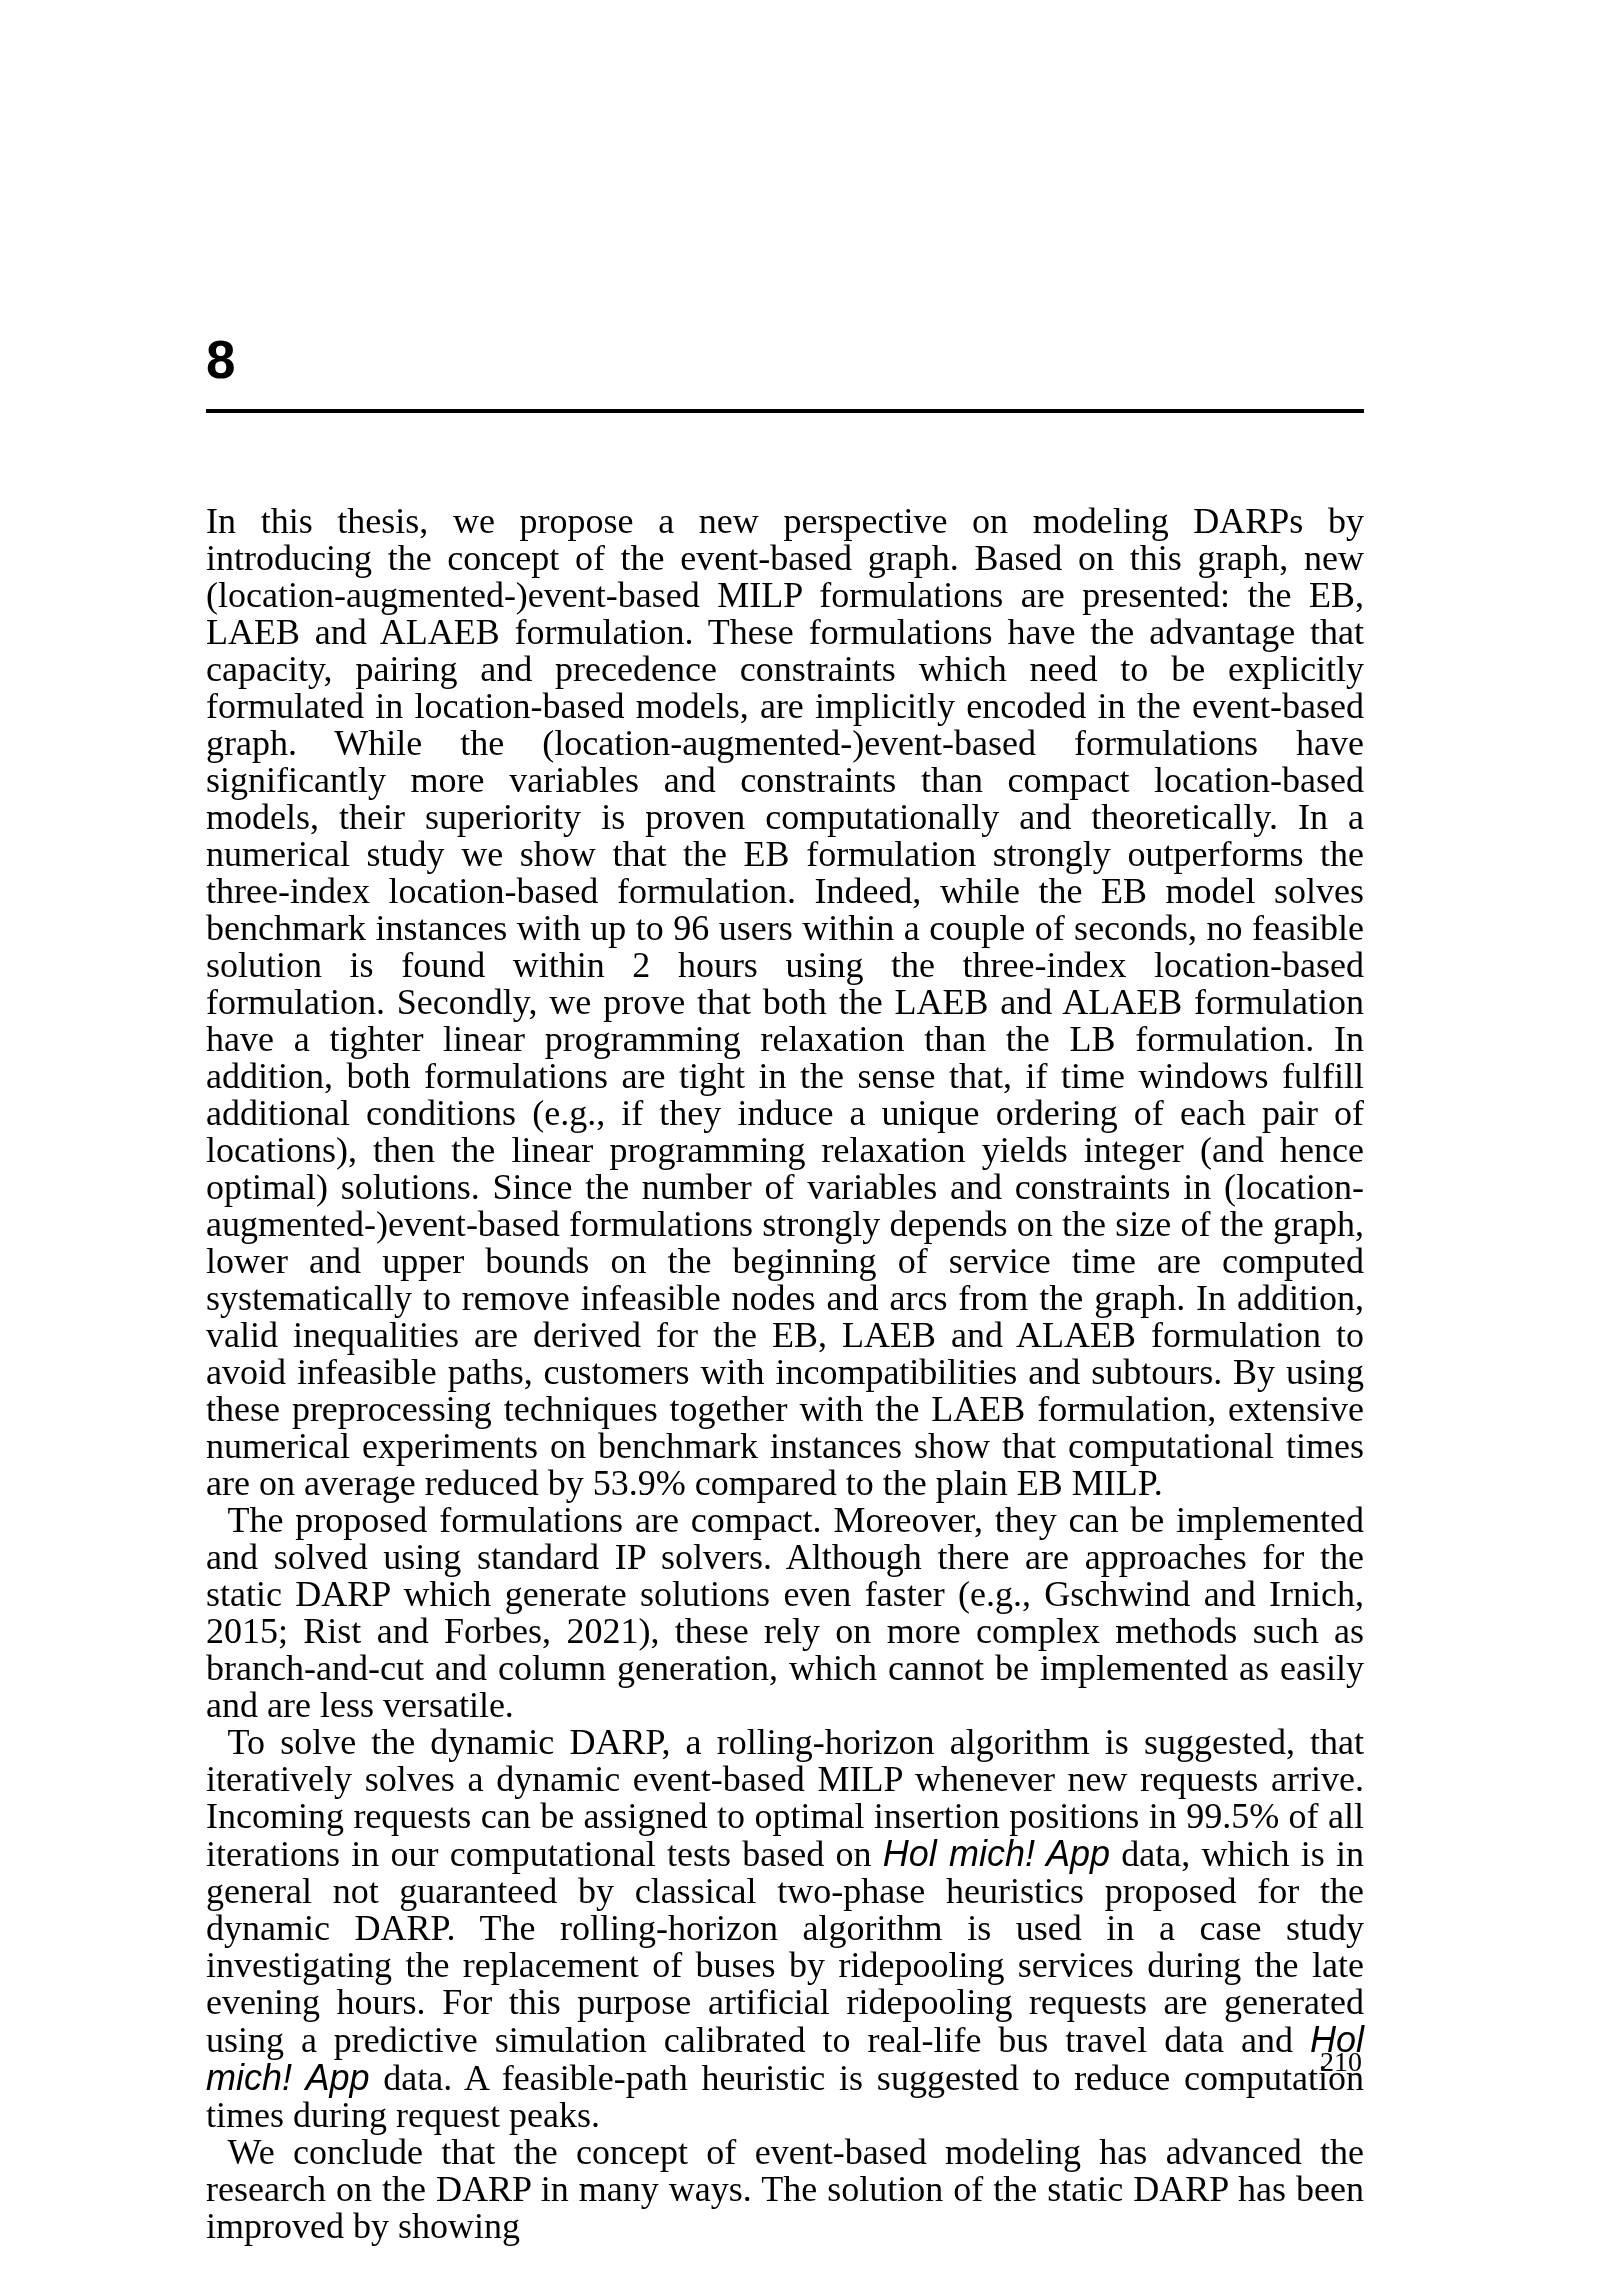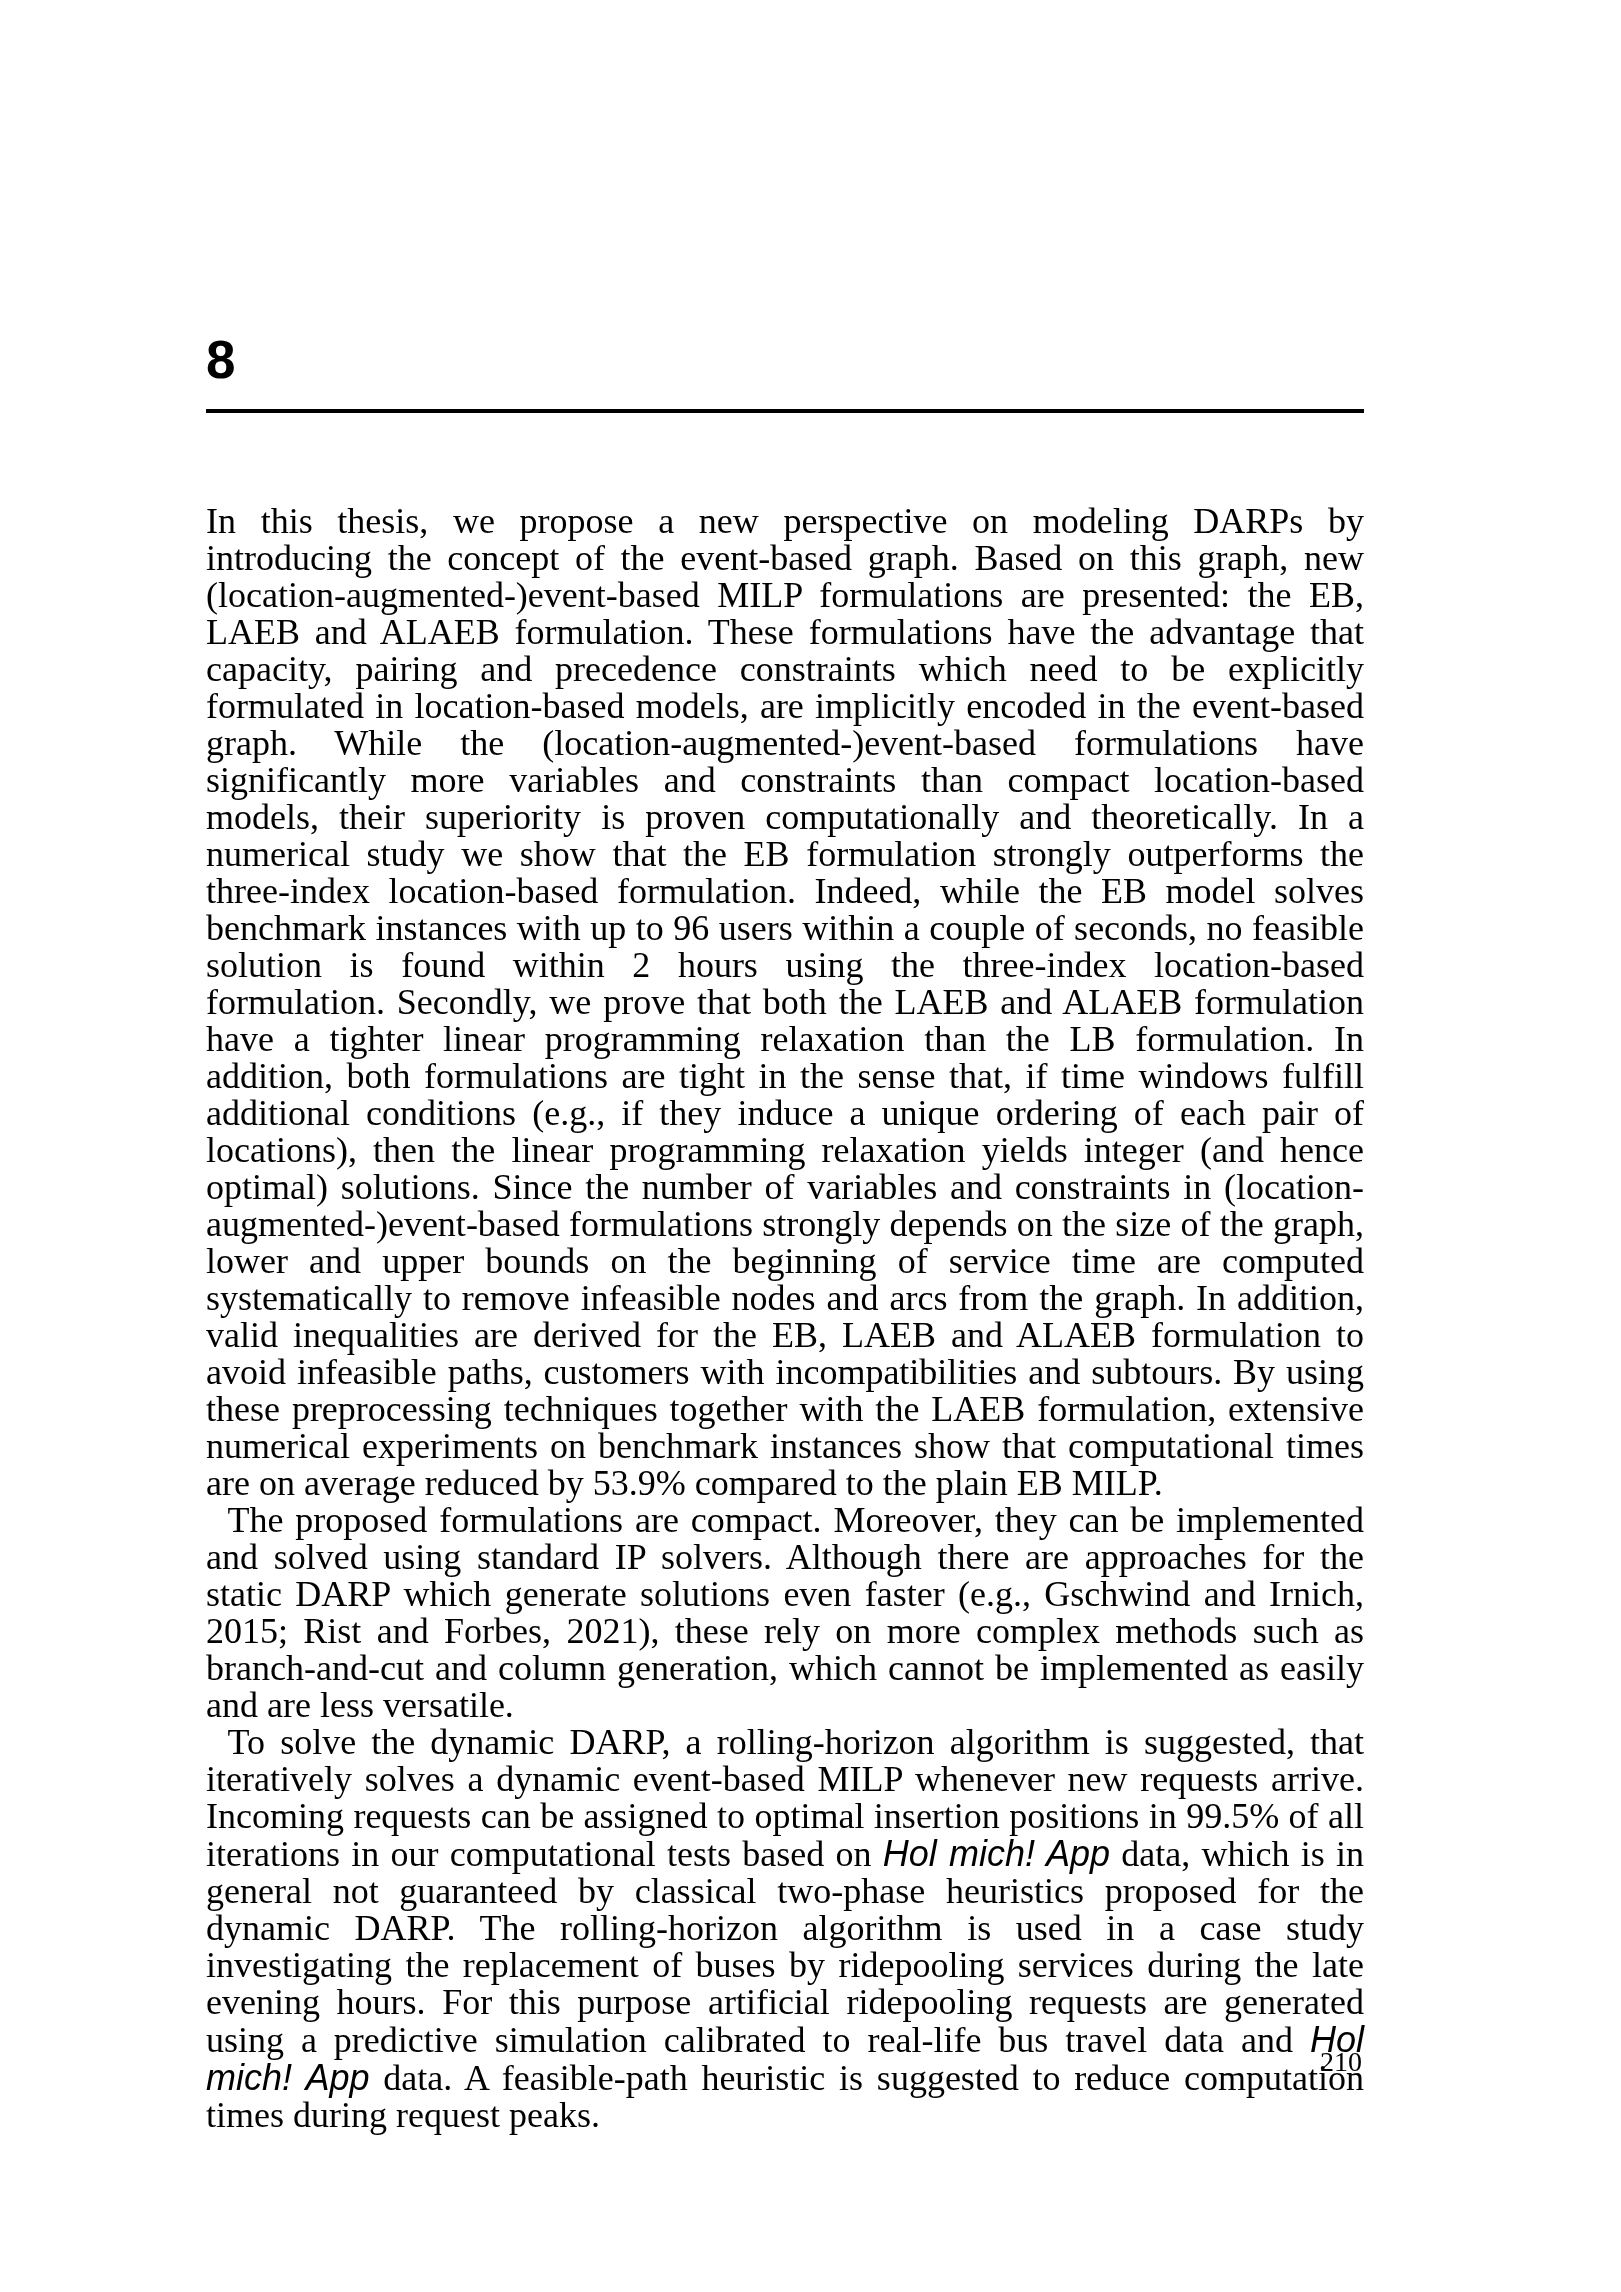--- a/index.html
+++ b/index.html
@@ -81,18 +81,19 @@
     <span>8</span>
   </div>
 
   <div class="heading-rule"></div>
 
   <div class="chapter-body">
 
   <p class="para no-indent"><span>In this thesis, we propose a new perspective on modeling DARPs by introducing the concept of the event-based graph. Based on this graph, new (location-augmented-)event-based MILP formulations are presented: the EB, LAEB and ALAEB formulation. These formulations have the advantage that capacity, pairing and precedence constraints which need to be explicitly formulated in location-based models, are implicitly encoded in the event-based graph. While the (location-augmented-)event-based formulations have significantly more variables and constraints than compact location-based models, their superiority is proven computationally and theoretically. In a numerical study we show that the EB formulation strongly outperforms the three-index location-based formulation. Indeed, while the EB model solves benchmark instances with up to 96 users within a couple of seconds, no feasible solution is found within 2 hours using the three-index location-based formulation. Secondly, we prove that both the LAEB and ALAEB formulation have a tighter linear programming relaxation than the LB formulation. In addition, both formulations are tight in the sense that, if time windows fulfill additional conditions (e.g., if they induce a unique ordering of each pair of locations), then the linear programming relaxation yields integer (and hence optimal) solutions. Since the number of variables and constraints in (location-augmented-)event-based formulations strongly depends on the size of the graph, lower and upper bounds on the beginning of service time are computed systematically to remove infeasible nodes and arcs from the graph. In addition, valid inequalities are derived for the EB, LAEB and ALAEB formulation to avoid infeasible paths, customers with incompatibilities and subtours. By using these preprocessing techniques together with the LAEB formulation, extensive numerical experiments on benchmark instances show that computational times are on average reduced by 53.9% compared to the plain EB MILP.</span></p>
       <p class="para"><span>The proposed formulations are compact. Moreover, they can be implemented and solved using standard IP solvers. Although there are approaches for the static DARP which generate solutions even faster (e.g., Gschwind and Irnich, 2015; Rist and Forbes, 2021), these rely on more complex methods such as branch-and-cut and column generation, which cannot be implemented as easily and are less versatile.</span></p>
       <p class="para"><span>To solve the dynamic DARP, a rolling-horizon algorithm is suggested, that iteratively solves a dynamic event-based MILP whenever new requests arrive. Incoming requests can be assigned to optimal insertion positions in 99.5% of all iterations in our computational tests based on </span><span class="brand">Hol mich! App</span><span> data, which is in general not guaranteed by classical two-phase heuristics proposed for the dynamic DARP. The rolling-horizon algorithm is used in a case study investigating the replacement of buses by ridepooling services during the late evening hours. For this purpose artificial ridepooling requests are generated using a predictive simulation calibrated to real-life bus travel data and </span><span class="brand">Hol mich! App</span><span> data. A feasible-path heuristic is suggested to reduce computation times during request peaks.</span></p>
+      <p class="para"><span>We conclude that the concept of event-based modeling has advanced the research on the DARP in many ways. The solution of the static DARP has been improved by showing</span></p>
     </div>
 
   <div class="page-number">210</div>
 
 </div>
 
 
 </body></html>

